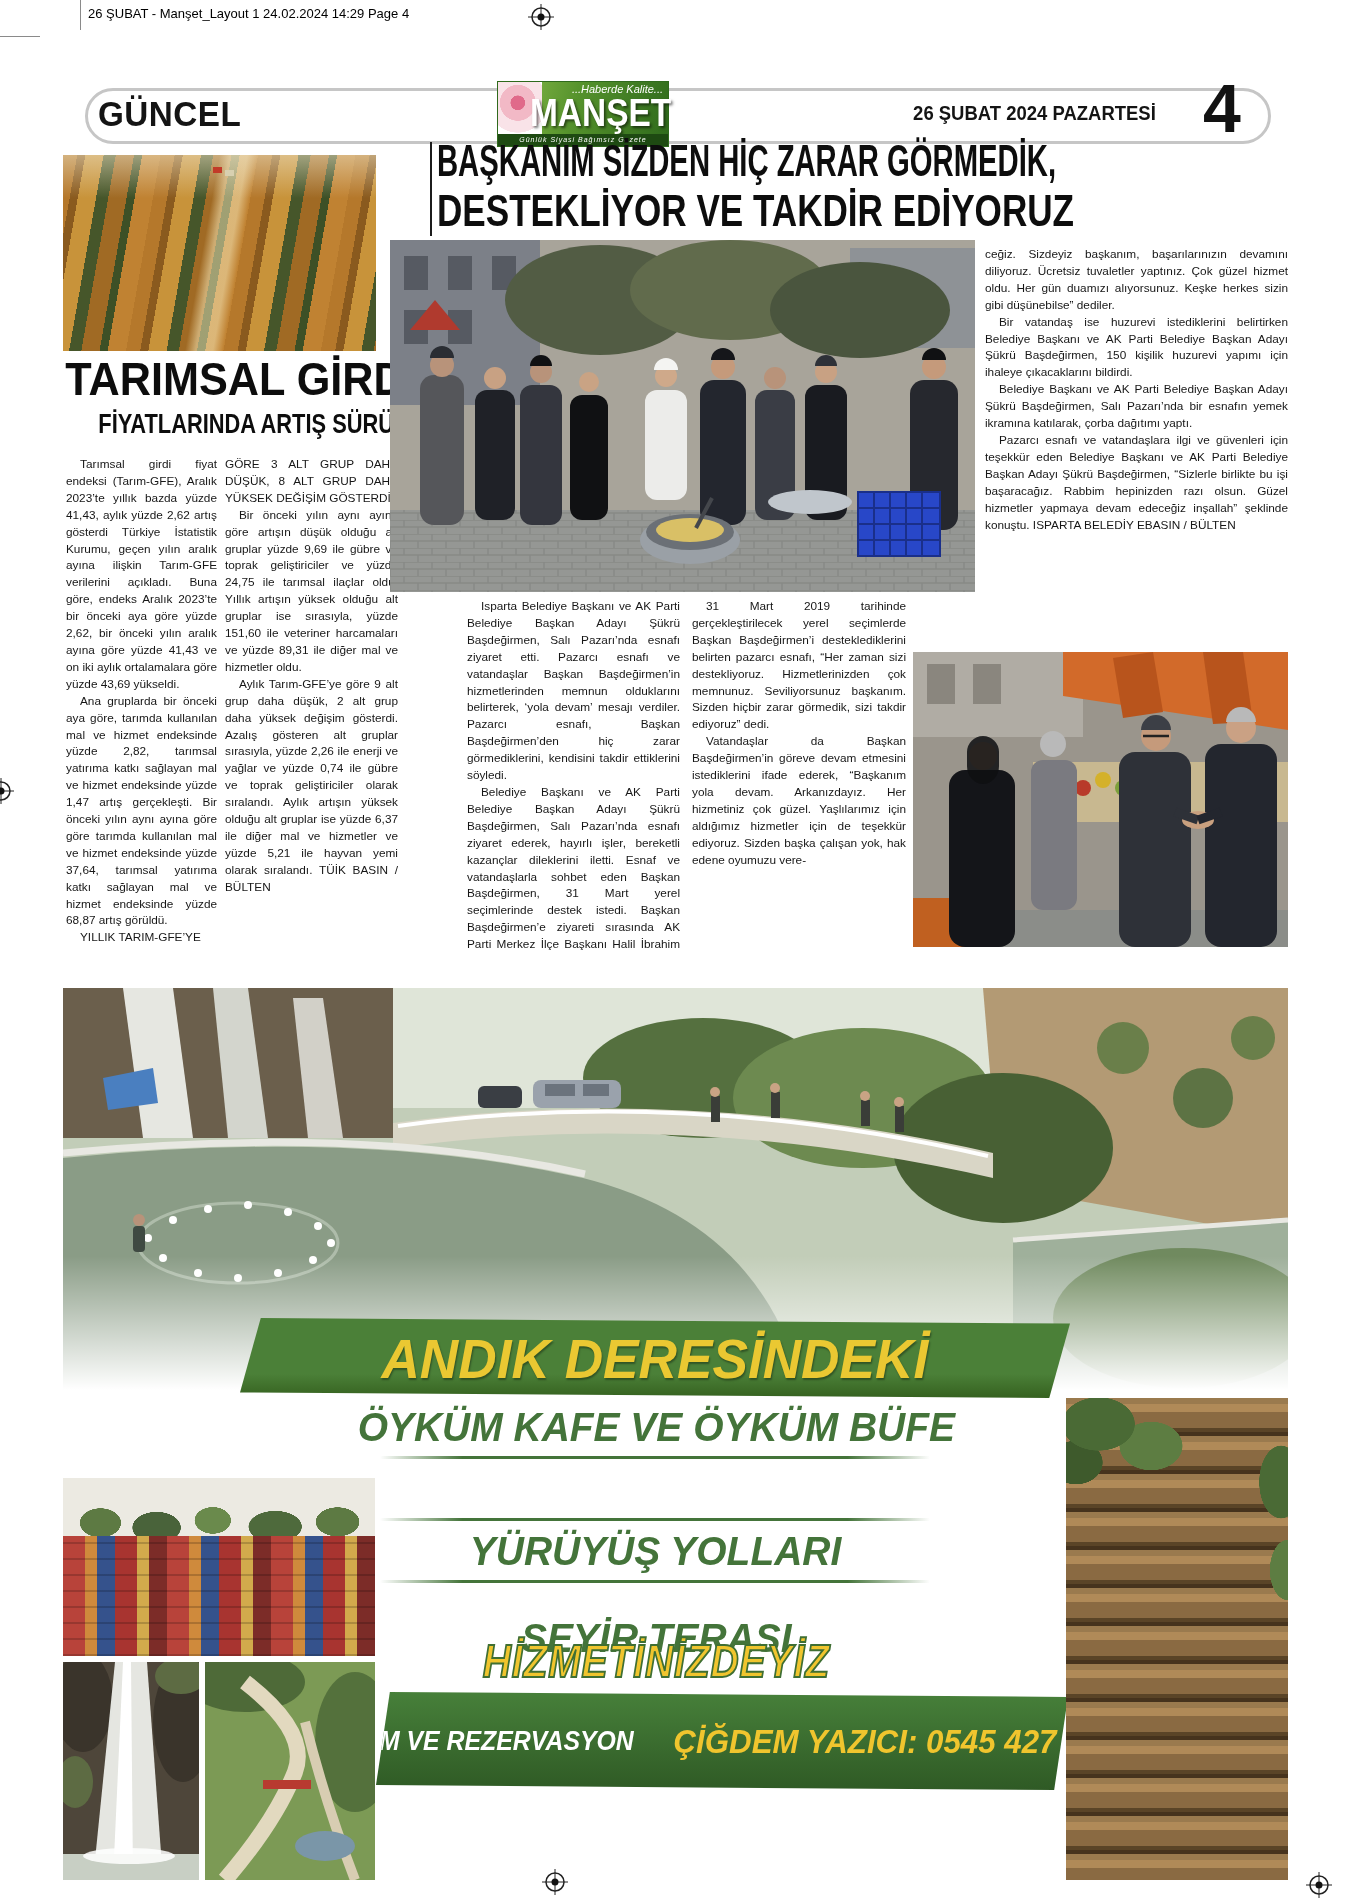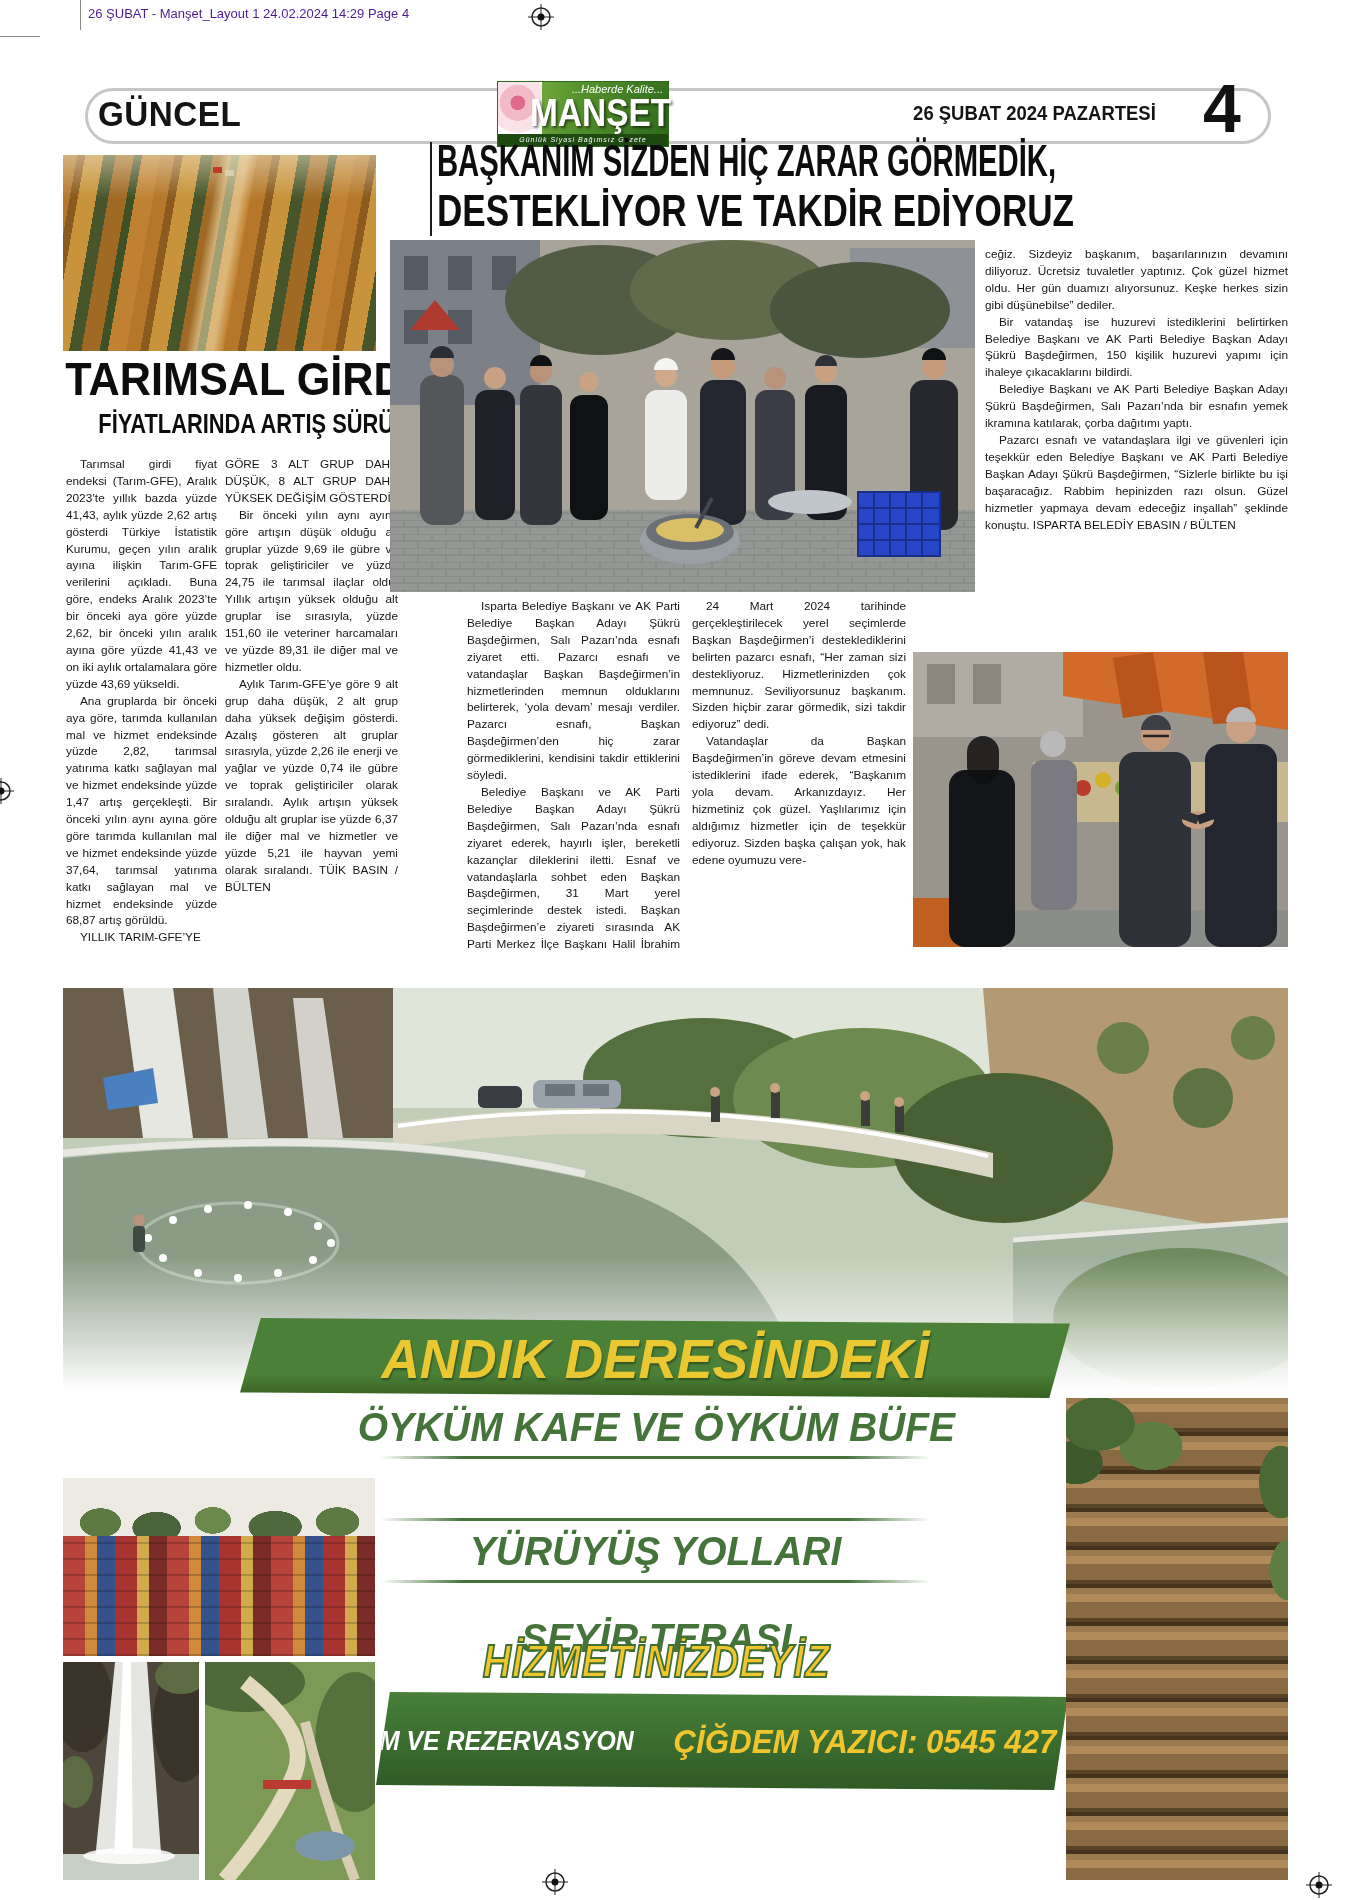--- a/index.html
+++ b/index.html
@@ -1,21 +1,21 @@
 <!DOCTYPE html>
 <html lang="tr"><head>
 <meta charset="utf-8">
 <style>
   html,body{margin:0;padding:0;background:#e9e9e9;}
   .page{position:relative;width:1351px;height:1900px;background:#ffffff;margin:0 auto;
         overflow:hidden;font-family:"Liberation Sans","DejaVu Sans",sans-serif;color:#161616;}
   .abs{position:absolute;}
   .cond{display:inline-block;white-space:nowrap;transform-origin:center center;}
   
-  .slug{left:88px;top:6px;font-size:13px;color:#4c1d95;}
+  .slug{left:88px;top:6px;font-size:13px;color:#000000;}
   .cropv{left:80px;top:0;width:1px;height:30px;background:#8a8a8a;}
   .croph{left:0;top:36px;width:40px;height:1px;background:#8a8a8a;}
   .regmark{width:26px;height:26px;}
   
   .band{left:85px;top:88px;width:1180px;height:50px;border:3px solid #c6c6c6;border-radius:30px;background:#fff;}
   .section{left:98px;top:94px;font-size:35px;font-weight:900;letter-spacing:.5px;color:#141414;}
   .section .cond{transform:scaleX(.95);transform-origin:left center;}
   .logo{left:498px;top:82px;width:170px;height:64px;background:linear-gradient(105deg,#8fbf4d,#55922c 45%,#2f6a1c);
         box-shadow:0 0 0 1px #2f6a1c;}
   .logo-rose{position:absolute;left:0;top:0;width:44px;height:52px;
@@ -235,21 +235,21 @@
       <rect x="468" y="252" width="82" height="64" fill="#2847c8"></rect>
       <path d="M468 252h82v64h-82z M468 268h82 M468 284h82 M468 300h82 M484 252v64 M500 252v64 M516 252v64 M532 252v64" stroke="#1a2f8a" stroke-width="2" fill="none"></path>
     </svg>
   </div>
 
   <div class="abs bodycol mcol-left">
       <p>Isparta Belediye Başkanı ve AK Parti Belediye Başkan Adayı Şükrü Başdeğirmen, Salı Pazarı’nda esnafı ziyaret etti. Pazarcı esnafı ve vatandaşlar Başkan Başdeğirmen’in hizmetlerinden memnun olduklarını belirterek, ‘yola devam’ mesajı verdiler. Pazarcı esnafı, Başkan Başdeğirmen’den hiç zarar görmediklerini, kendisini takdir ettiklerini söyledi.</p>
       <p>Belediye Başkanı ve AK Parti Belediye Başkan Adayı Şükrü Başdeğirmen, Salı Pazarı’nda esnafı ziyaret ederek, hayırlı işler, bereketli kazançlar dileklerini iletti. Esnaf ve vatandaşlarla sohbet eden Başkan Başdeğirmen, 31 Mart yerel seçimlerinde destek istedi. Başkan Başdeğirmen’e ziyareti sırasında AK Parti Merkez İlçe Başkanı Halil İbrahim Güleç ve AK Parti SKM Başkanı Fatih Tola eşlik etti. Başkan Başdeğirmen, pazarcı esnafı ve vatandaşlardan yoğun ilgi gördü.</p>
     </div>
   <div class="abs bodycol mcol-mid">
-      <p>24 Mart 2024 tarihinde gerçekleştirilecek yerel seçimlerde Başkan Başdeğirmen’i desteklediklerini belirten pazarcı esnafı, “Her zaman sizi destekliyoruz. Hizmetlerinizden çok memnunuz. Seviliyorsunuz başkanım. Sizden hiçbir zarar görmedik, sizi takdir ediyoruz” dedi.</p>
+      <p>31 Mart 2019 tarihinde gerçekleştirilecek yerel seçimlerde Başkan Başdeğirmen’i desteklediklerini belirten pazarcı esnafı, “Her zaman sizi destekliyoruz. Hizmetlerinizden çok memnunuz. Seviliyorsunuz başkanım. Sizden hiçbir zarar görmedik, sizi takdir ediyoruz” dedi.</p>
       <p>Vatandaşlar da Başkan Başdeğirmen’in göreve devam etmesini istediklerini ifade ederek, “Başkanım yola devam. Arkanızdayız. Her hizmetiniz çok güzel. Yaşlılarımız için aldığımız hizmetler için de teşekkür ediyoruz. Sizden başka çalışan yok, hak edene oyumuzu vere-</p>
     </div>
   <div class="abs bodycol mcol-right nofirstindent">
       <p>ceğiz. Sizdeyiz başkanım, başarılarınızın devamını diliyoruz. Ücretsiz tuvaletler yaptınız. Çok güzel hizmet oldu. Her gün duamızı alıyorsunuz. Keşke herkes sizin gibi düşünebilse” dediler.</p>
       <p>Bir vatandaş ise huzurevi istediklerini belirtirken Belediye Başkanı ve AK Parti Belediye Başkan Adayı Şükrü Başdeğirmen, 150 kişilik huzurevi yapımı için ihaleye çıkacaklarını bildirdi.</p>
       <p>Belediye Başkanı ve AK Parti Belediye Başkan Adayı Şükrü Başdeğirmen, Salı Pazarı’nda bir esnafın yemek ikramına katılarak, çorba dağıtımı yaptı.</p>
       <p>Pazarcı esnafı ve vatandaşlara ilgi ve güvenleri için teşekkür eden Belediye Başkanı ve AK Parti Belediye Başkan Adayı Şükrü Başdeğirmen, “Sizlerle birlikte bu işi başaracağız. Rabbim hepinizden razı olsun. Güzel hizmetler yapmaya devam edeceğiz inşallah” şeklinde konuştu. ISPARTA BELEDİY EBASIN / BÜLTEN</p>
     </div>
 
   <div class="abs photo ph-market" aria-label="mayor-greeting-vendors-market-photo">

